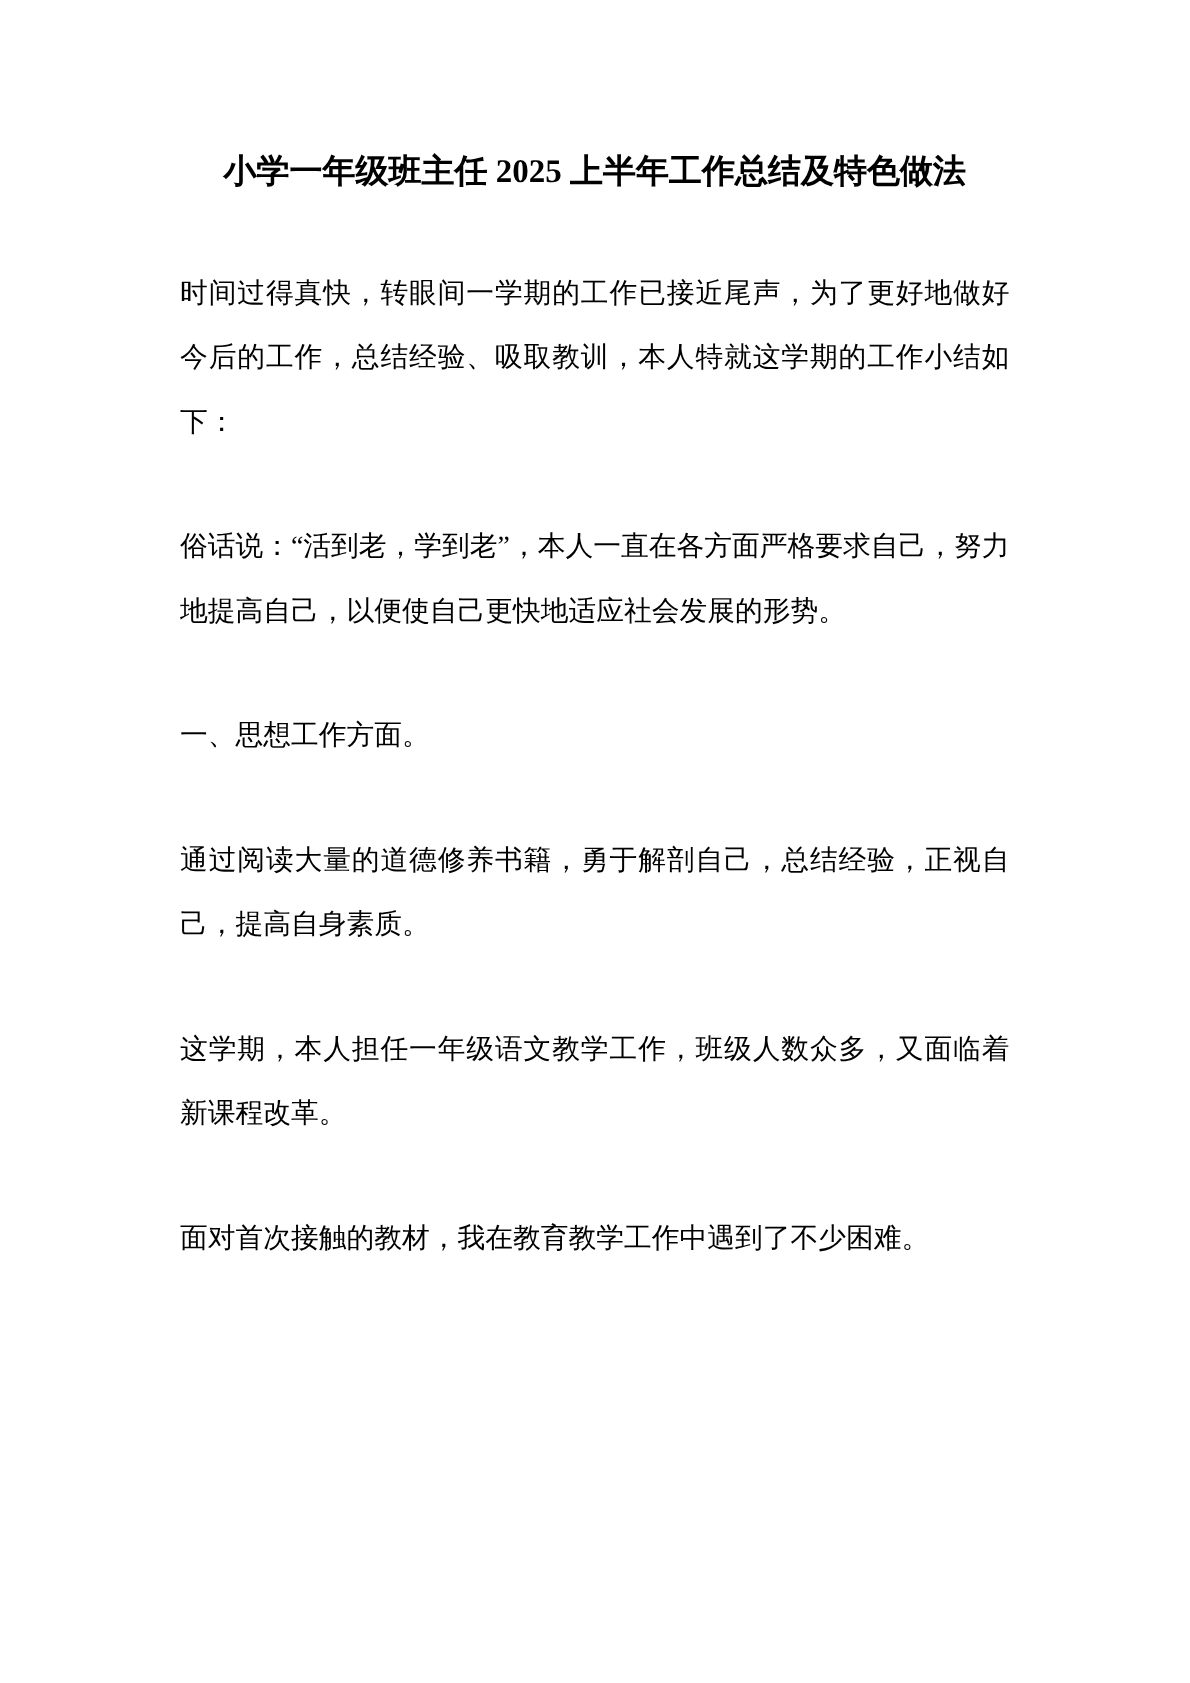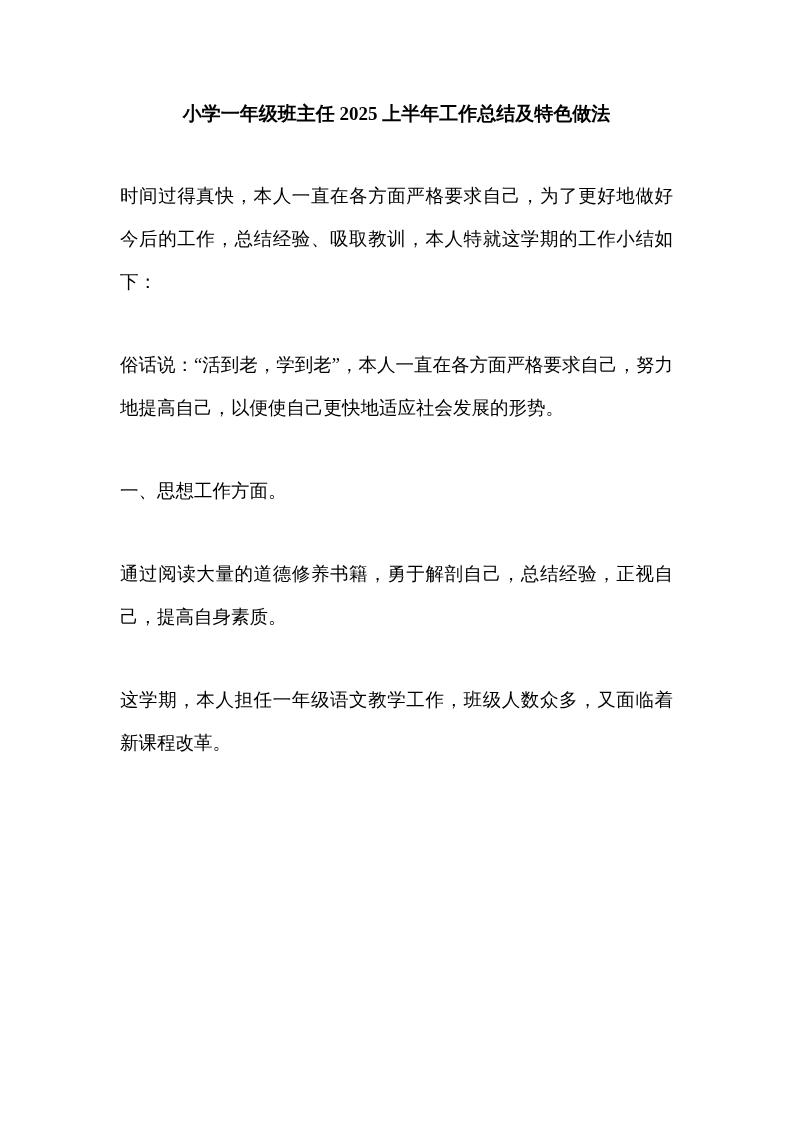--- a/index.html
+++ b/index.html
@@ -13,46 +13,47 @@
     height: 1122px;
     margin: 0 auto;
     background: #ffffff;
     box-sizing: border-box;
     padding: 92px 120px 0 120px;
     overflow: hidden;
     font-family: "Liberation Serif", "DejaVu Serif", serif;
     color: #000000;
   }
   .doc-title {
-    font-size: 19px;
+    font-size: 22px;
     font-weight: 700;
     line-height: 43px;
     text-align: center;
     margin: 0 0 40px 0;
     white-space: nowrap;
   }
   .doc-paragraph {
     font-size: 18.5px;
     font-weight: 400;
     line-height: 43px;
     text-align: justify;
     margin: 0 0 40px 0;
   }
 </style>
 </head>
 <body>
 
 <div class="page">
   <h1 class="doc-title">小学一年级班主任 2025 上半年工作总结及特色做法</h1>
 
-  <p class="doc-paragraph">时间过得真快，本人一直在各方面严格要求自己，为了更好地做好今后的工作，总结经验、吸取教训，本人特就这学期的工作小结如下：</p>
+  <p class="doc-paragraph">时间过得真快，转眼间一学期的工作已接近尾声，为了更好地做好今后的工作，总结经验、吸取教训，本人特就这学期的工作小结如下：</p>
 
   <p class="doc-paragraph">俗话说：“活到老，学到老”，本人一直在各方面严格要求自己，努力地提高自己，以便使自己更快地适应社会发展的形势。</p>
 
   <p class="doc-paragraph">一、思想工作方面。</p>
 
   <p class="doc-paragraph">通过阅读大量的道德修养书籍，勇于解剖自己，总结经验，正视自己，提高自身素质。</p>
 
 
   <p class="doc-paragraph">这学期，本人担任一年级语文教学工作，班级人数众多，又面临着新课程改革。</p>
 
+  <p class="doc-paragraph">面对首次接触的教材，我在教育教学工作中遇到了不少困难。</p>
 
 </div>
 
 </body></html>

